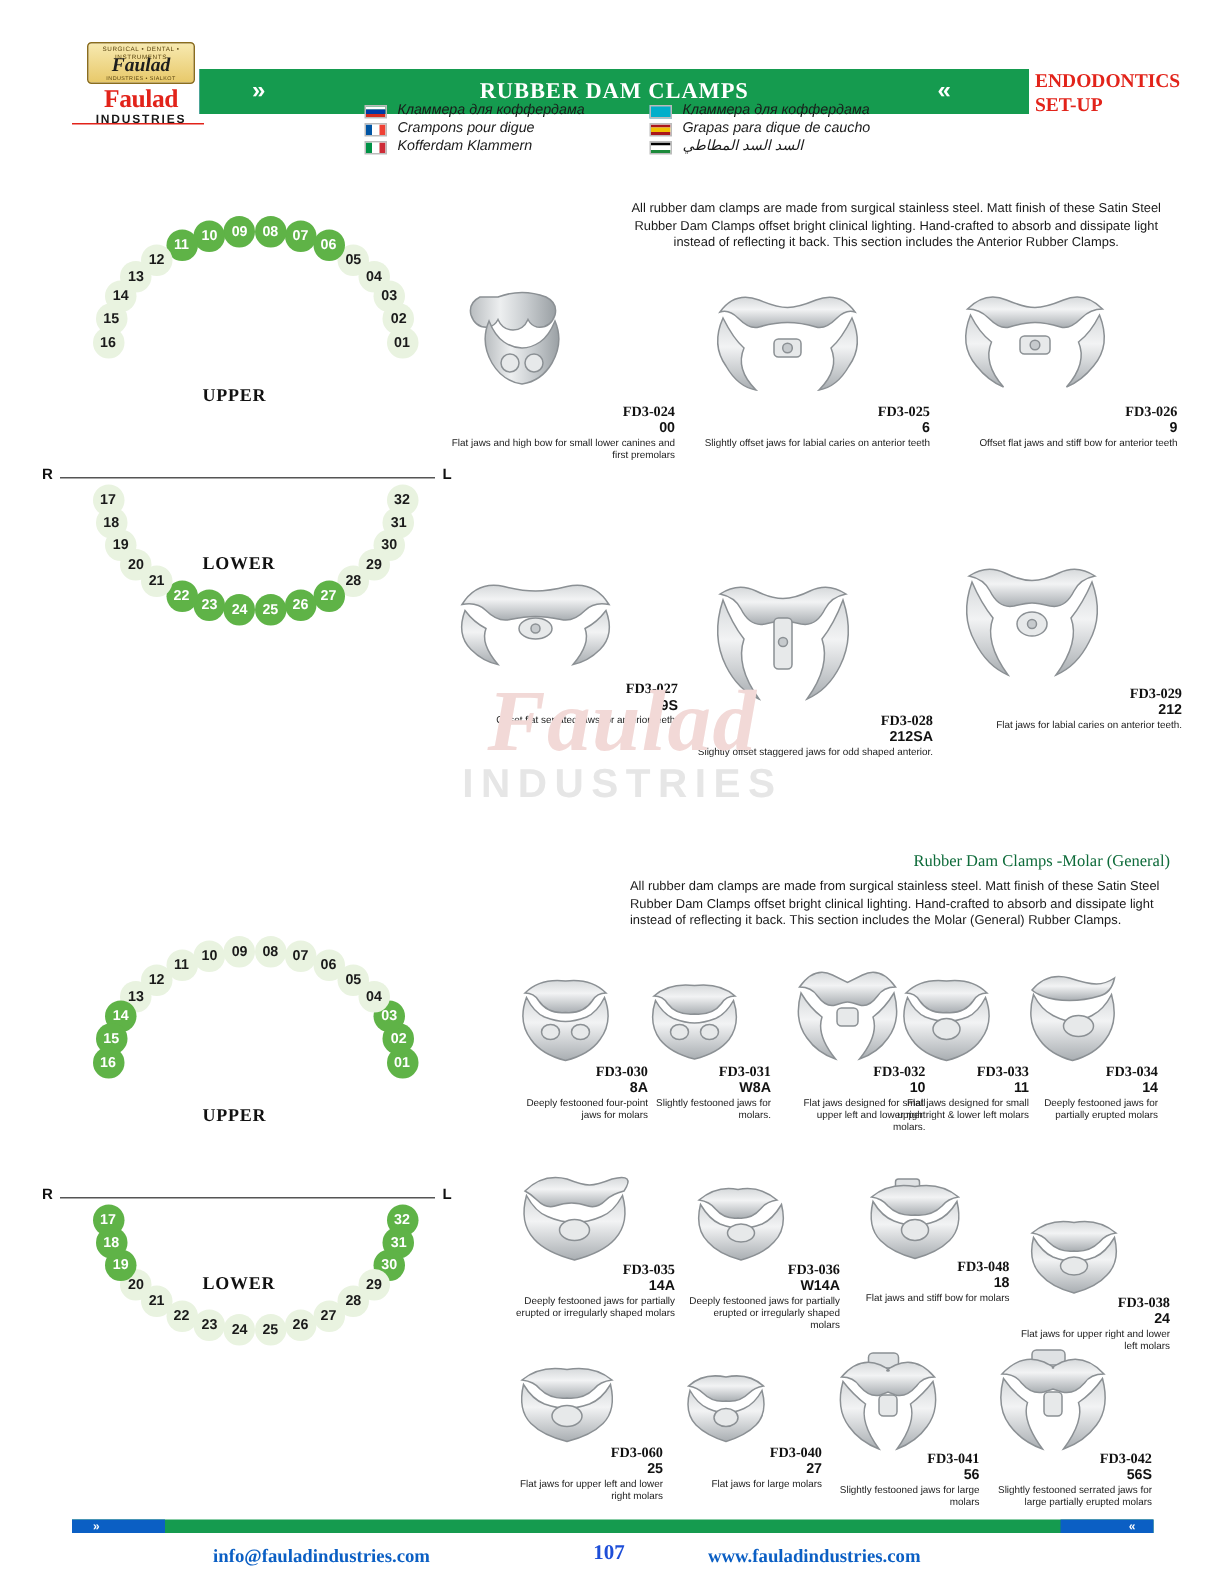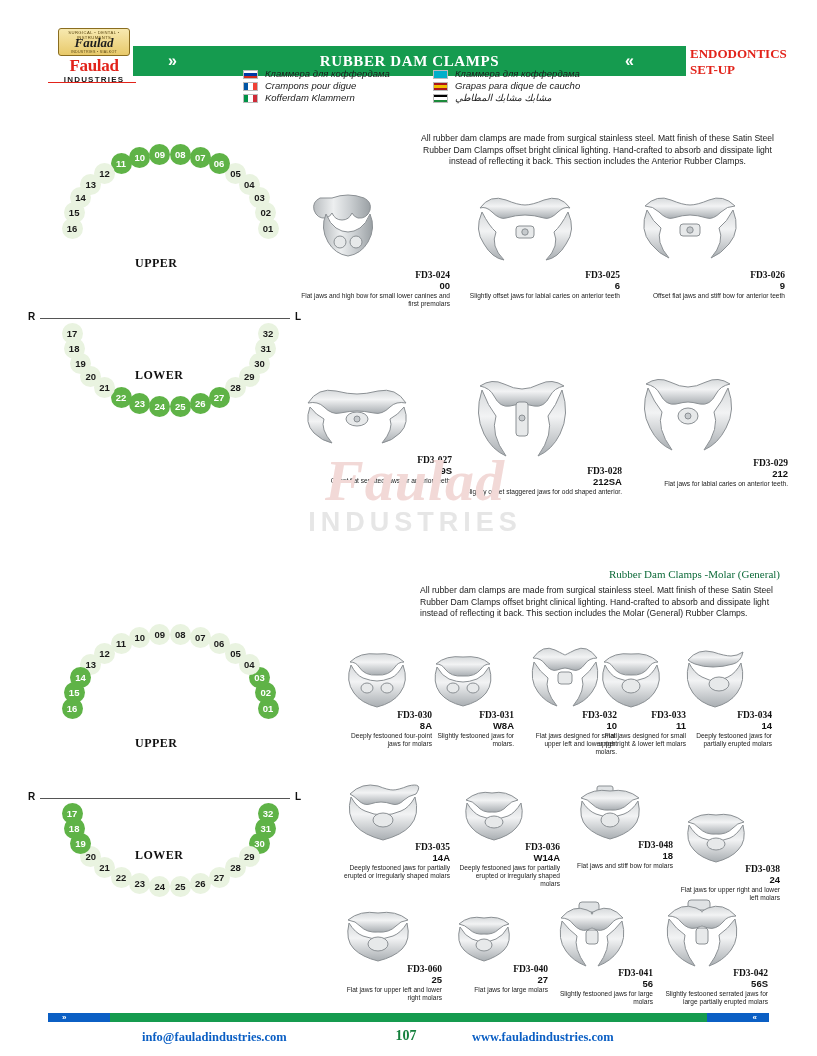--- a/index.html
+++ b/index.html
@@ -145,21 +145,21 @@
   
   .footer-bar{position:absolute;left:48px;top:1013px;width:721px;height:9px;background:#159b4f;}
   .footer-bar .bl{position:absolute;left:0;top:0;width:62px;height:9px;background:#0b5fc4;}
   .footer-bar .br{position:absolute;right:0;top:0;width:62px;height:9px;background:#0b5fc4;}
   .footer-bar .c{position:absolute;top:0;height:9px;line-height:9px;color:#fff;font-size:8px;letter-spacing:-2px;font-weight:bold;}
   .footer-bar .c.l{left:14px;}
   .footer-bar .c.r{right:14px;}
   .ftxt{position:absolute;top:1030px;font-family:"Liberation Serif",serif;font-weight:bold;font-size:12.5px;color:#0b5fc4;}
   .ftxt.mail{left:142px;}
   .ftxt.web{left:472px;}
-  .pageno{position:absolute;top:1028px;left:381px;width:50px;text-align:center;font-weight:bold;font-size:14px;color:#15803d;font-family:"Liberation Serif",serif;}
+  .pageno{position:absolute;top:1028px;left:381px;width:50px;text-align:center;font-weight:bold;font-size:14px;color:#1d4ed8;font-family:"Liberation Serif",serif;}
 </style>
 </head>
 <body>
 
 <div class="header">
   <div class="logo-box">
     <div class="logo-badge">
       <div class="arc">SURGICAL • DENTAL • INSTRUMENTS</div>
       <div class="fauld">Faulad</div>
       <div class="sub">INDUSTRIES • SIALKOT</div>
@@ -220,21 +220,21 @@
           <i></i>
         </span>
       <span>Grapas para dique de caucho</span>
     </div>
     <div class="row">
       <span class="flag sa">
           <i></i>
           <i></i>
           <i></i>
         </span>
-      <span>مشابك مشابك المطاطي</span>
+      <span>السد السد المطاطي</span>
     </div>
   </div>
 </div>
 
 <div class="chart" id="chart0" style="left:20px;top:128px;height:380px;">
     <div class="tooth" style="left: 237.5px; top: 89.5px;">01</div>
     <div class="tooth" style="left: 235.358px; top: 74.1145px;">02</div>
     <div class="tooth" style="left: 229.027px; top: 59.4015px;">03</div>
     <div class="tooth" style="left: 218.784px; top: 46.0039px;">04</div>
     <div class="tooth" style="left: 205.075px; top: 34.5073px;">05</div>
@@ -341,21 +341,21 @@
       <path d="M112 32 q6 16 -4 26 q-8 8 -18 10 q12 -14 8 -24 q8 -4 14 -12 z" fill="url(#g2)" stroke="#8b9094"></path>
       <ellipse cx="65" cy="44" rx="11" ry="7" fill="#e7e9ea" stroke="#8b9094"></ellipse>
       <circle cx="65" cy="44" r="3" fill="#c6cacd" stroke="#8b9094"></circle>
     </svg>
   </div>
   <div class="code">FD3-027</div>
   <div class="num">9S</div>
   <div class="desc">Offset flat serrated jaws  for anterior teeth.</div>
 </div>
 
-<div class="prod" style="left:462px;top:376px;width:160px;">
+<div class="prod" style="left:462px;top:386px;width:160px;">
   <div class="clampimg">
     <svg width="120" height="90" viewBox="0 0 120 90">
       <path d="M18 10 q12 -8 24 -2 q10 5 18 5 q8 0 18 -5 q12 -6 24 2 q-10 2 -14 10 q-6 12 -16 10 q-8 -2 -12 -2 q-4 0 -12 2 q-10 2 -16 -10 q-4 -8 -14 -10 z" fill="url(#g2)" stroke="#8b9094"></path>
       <path d="M20 14 q-8 24 2 44 q8 16 22 22 q-16 -22 -10 -40 q-8 -10 -14 -26 z" fill="url(#g2)" stroke="#8b9094"></path>
       <path d="M100 14 q8 24 -2 44 q-8 16 -22 22 q16 -22 10 -40 q8 -10 14 -26 z" fill="url(#g2)" stroke="#8b9094"></path>
       <rect x="54" y="26" width="12" height="34" rx="3" fill="#e7e9ea" stroke="#8b9094"></rect>
       <circle cx="60" cy="42" r="3" fill="#c6cacd" stroke="#8b9094"></circle>
     </svg>
   </div>
   <div class="code">FD3-028</div>

